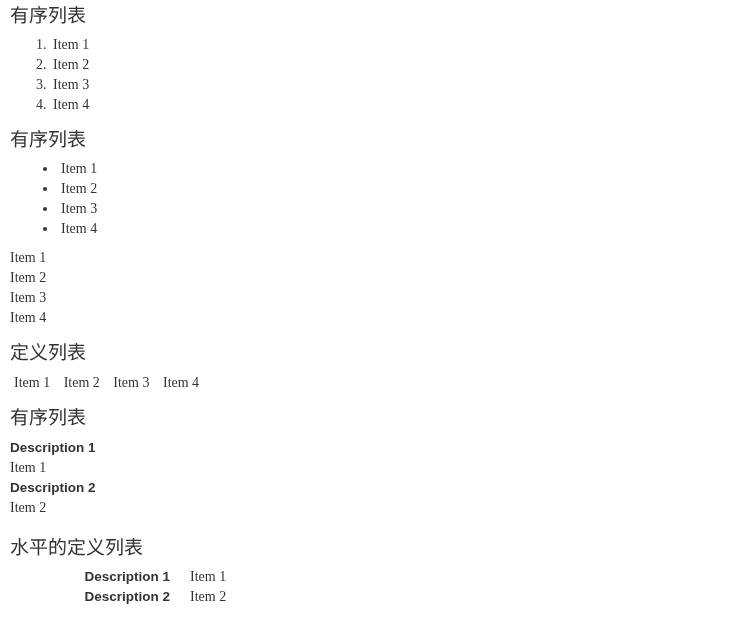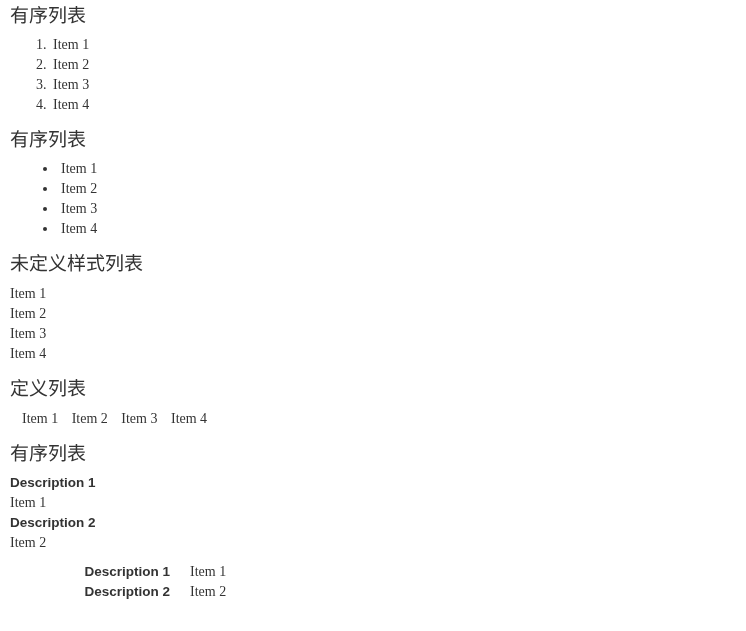--- a/index.html
+++ b/index.html
@@ -66,21 +66,21 @@
     margin: 9px 0 0 0;
     padding-left: 0;
     list-style: none;
   }
   ul.unstyled-list > li {
     line-height: 20px;
   }
 
   
   ul.inline-list {
-    margin: 9px 0 0 12px;
+    margin: 9px 0 0 4px;
     padding-left: 0;
     list-style: none;
     line-height: 20px;
   }
   ul.inline-list > li {
     display: inline-block;
     padding-right: 5px;
     padding-left: 5px;
   }
   ul.inline-list > li:first-child {
@@ -147,21 +147,20 @@
     <h2 class="section-title">有序列表</h2>
     <ul class="unordered-list">
       <li>Item 1</li>
       <li>Item 2</li>
       <li>Item 3</li>
       <li>Item 4</li>
     </ul>
   </section>
 
   <section class="sec-unstyled">
-    <h2 class="section-title">未定义样式列表</h2>
     <ul class="unstyled-list">
       <li>Item 1</li>
       <li>Item 2</li>
       <li>Item 3</li>
       <li>Item 4</li>
     </ul>
   </section>
 
   <section class="sec-inline">
     <h2 class="section-title">定义列表</h2>
@@ -177,20 +176,21 @@
     <h2 class="section-title">有序列表</h2>
     <dl class="def-list">
       <dt>Description 1</dt>
       <dd>Item 1</dd>
       <dt>Description 2</dt>
       <dd>Item 2</dd>
     </dl>
   </section>
 
   <section class="sec-dlh">
+    <h2 class="section-title">水平的定义列表</h2>
     <dl class="def-list-horizontal">
       <dt>Description 1</dt>
       <dd>Item 1</dd>
       <dt>Description 2</dt>
       <dd>Item 2</dd>
     </dl>
   </section>
 
 </div>
 

